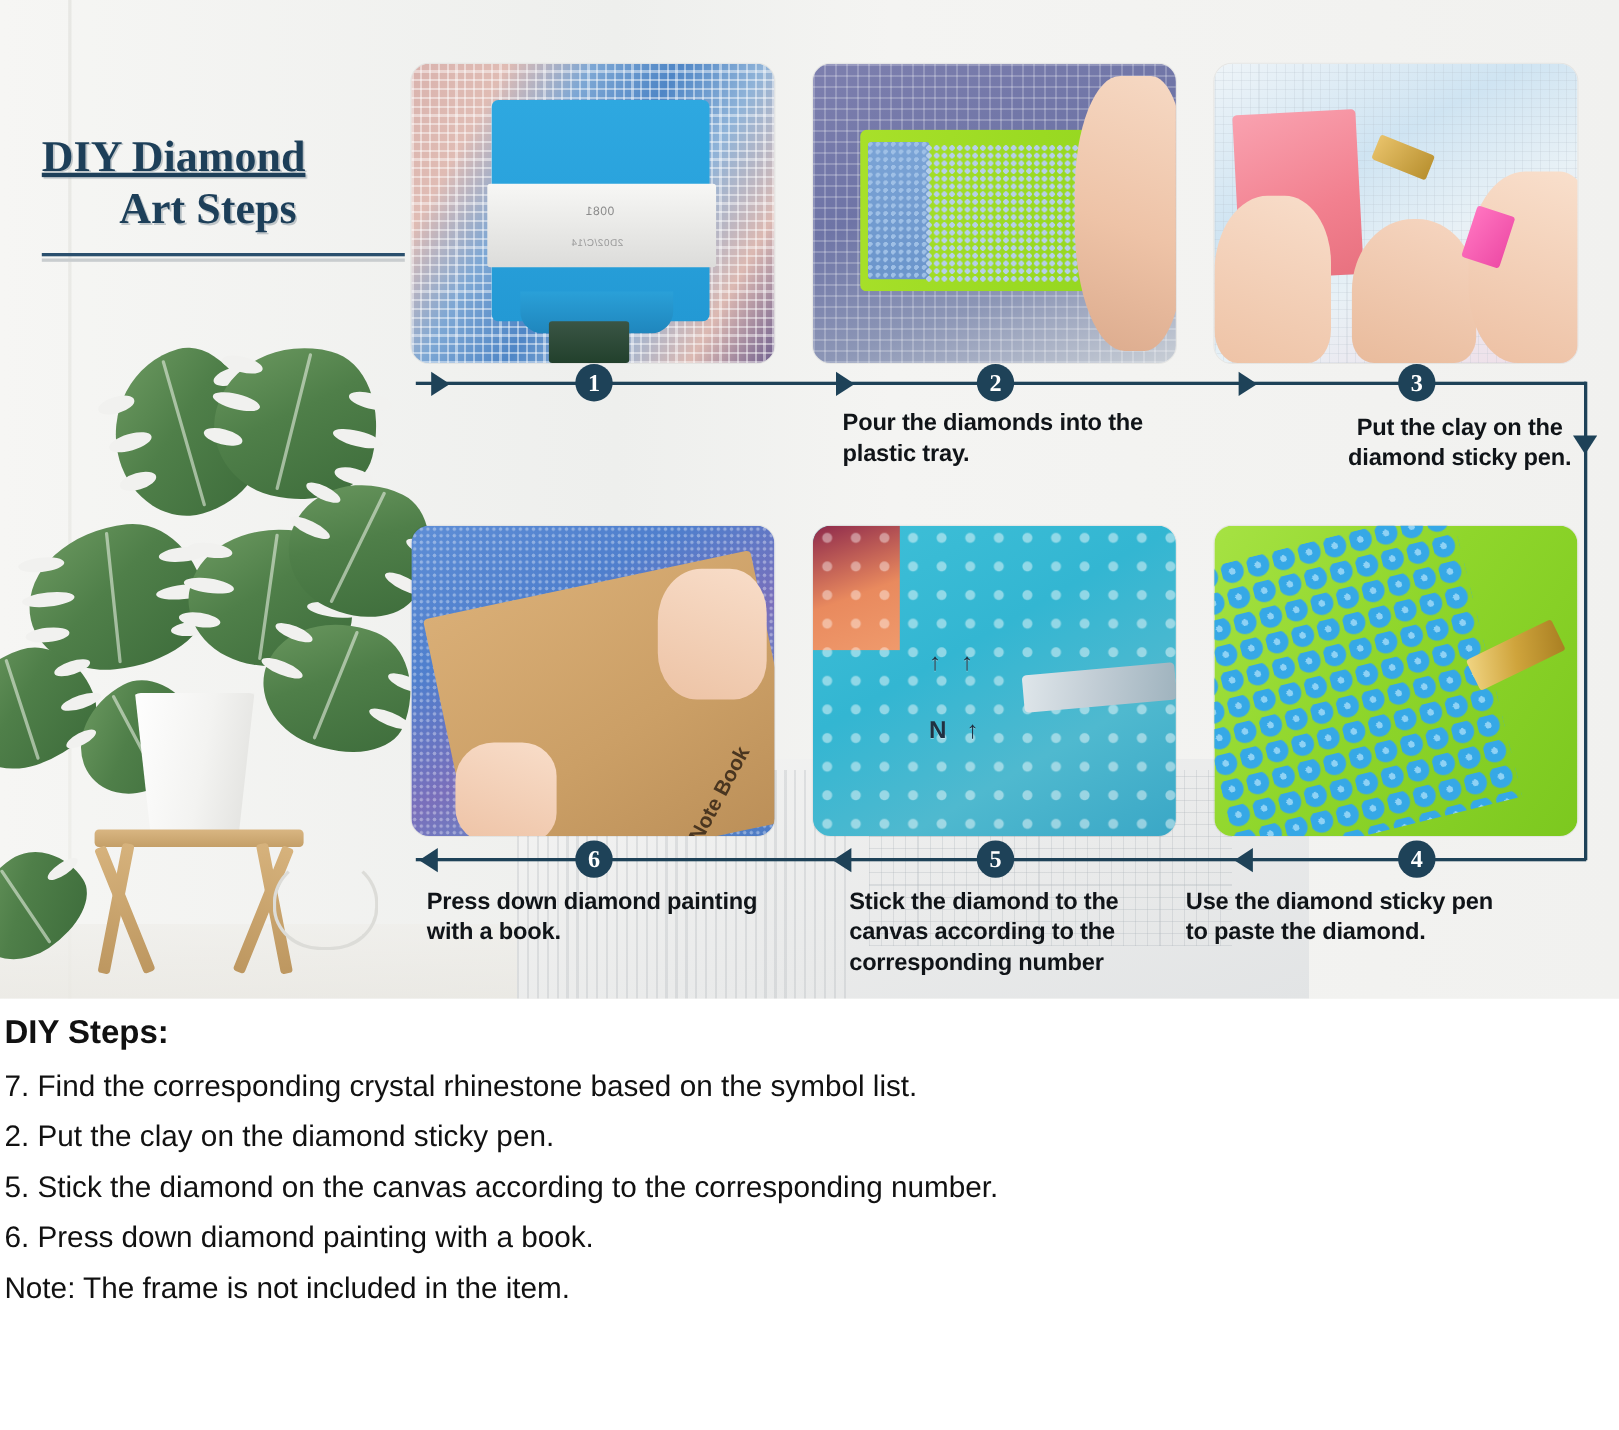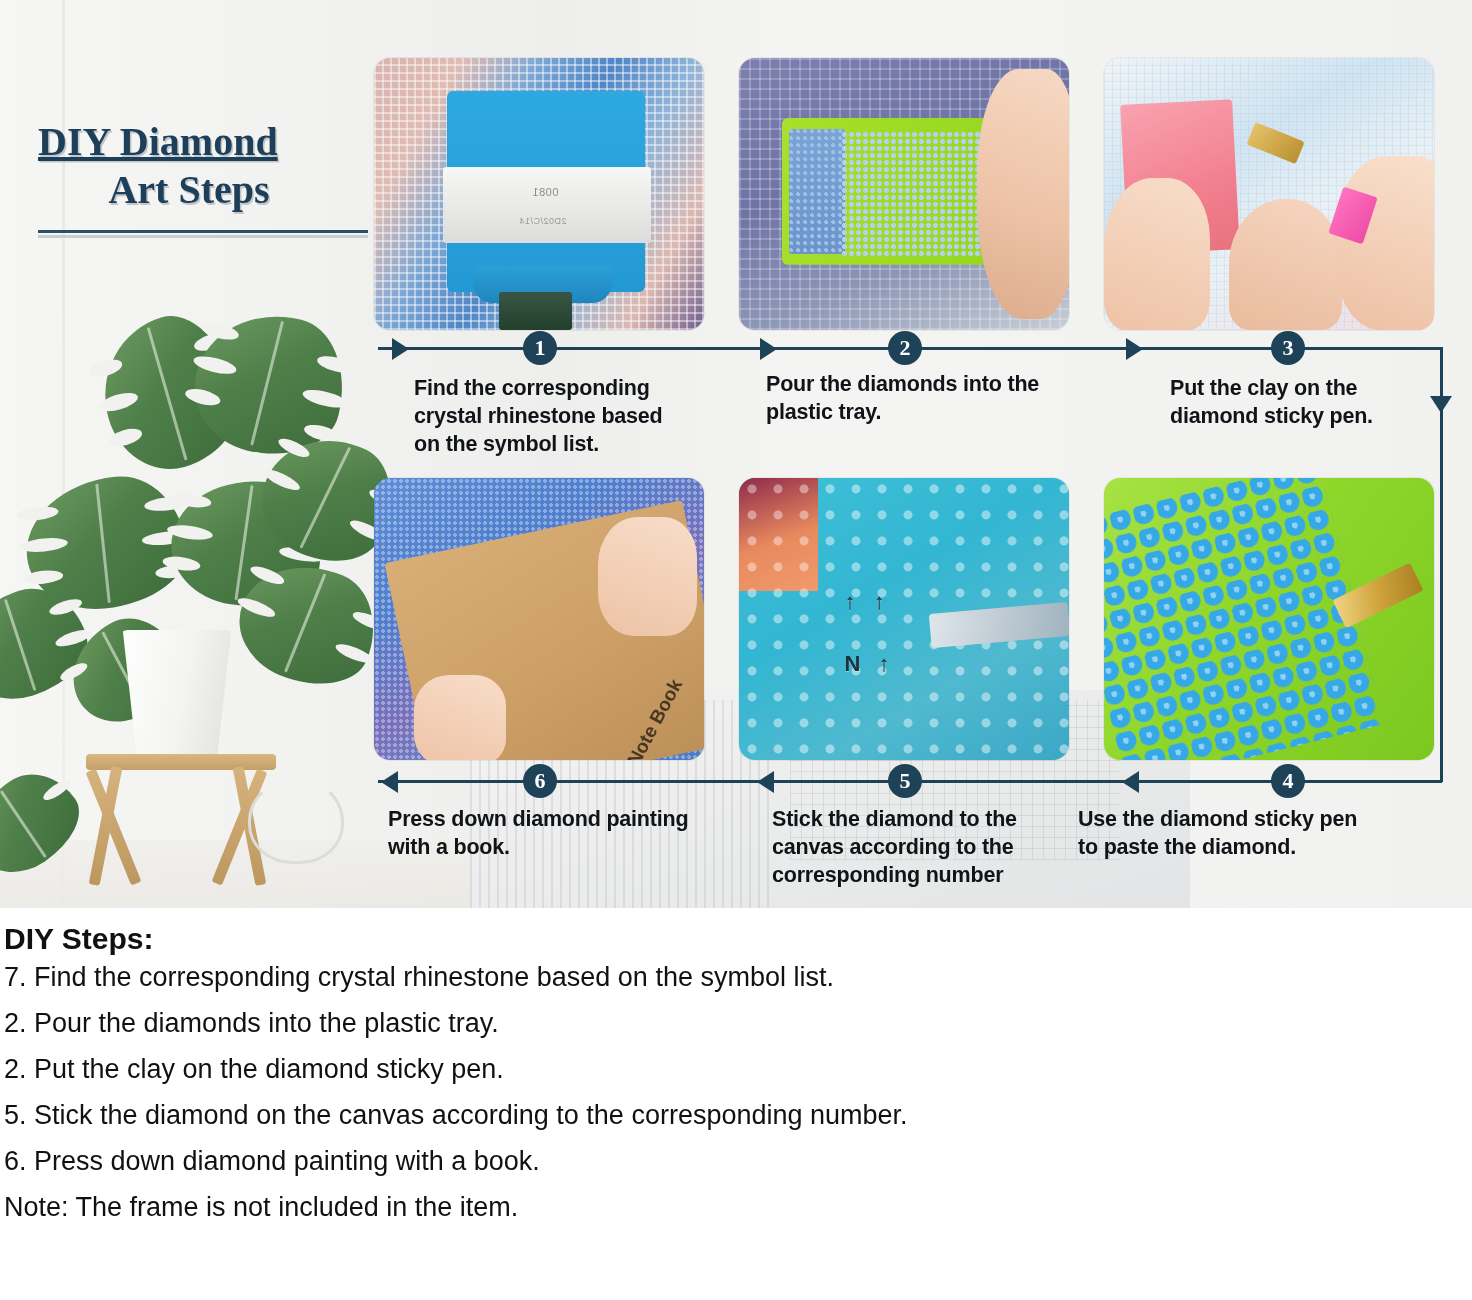--- a/index.html
+++ b/index.html
@@ -393,21 +393,21 @@
     left:0; top:908px;
     width:1472px; height:392px;
     background:#ffffff;
     padding: 14px 22px 0 4px;
   }
   .st-title {
     font-size:30px;
     font-weight:700;
     color:#111111;
     font-family:"Liberation Sans Narrow", "Liberation Sans", sans-serif;
-    margin-bottom:8px;
+    margin-bottom:18px;
   }
   .st-line {
     font-size:27px;
     color:#111111;
     font-family:"Liberation Sans Narrow", "Liberation Sans", sans-serif;
     line-height:1.0;
     margin-bottom:19px;
     white-space:nowrap;
   }
 </style>
@@ -531,23 +531,22 @@
   <div class="arrow-r" style="left:392px; top:338px;"></div>
   <div class="arrow-r" style="left:760px; top:338px;"></div>
   <div class="arrow-r" style="left:1126px; top:338px;"></div>
   <div class="badge" style="left:523px; top:331px;">1</div>
   <div class="badge" style="left:888px; top:331px;">2</div>
   <div class="badge" style="left:1271px; top:331px;">3</div>
 
   <div class="flow-vline" style="left:1440px; top:347px; height:435px;"></div>
   <div class="arrow-d" style="left:1430px; top:396px;"></div>
 
-  <div class="cap" style="left:414px; top:375px; width:272px;">Find the corresponding crystal rhinestone based on the symbol list.</div>
   <div class="cap" style="left:766px; top:371px; width:300px;">Pour the diamonds into the plastic tray.</div>
-  <div class="cap" style="left:1170px; top:375px; width:262px;">Put the clay on the diamond sticky pen.</div>
+  <div class="cap" style="left:1196px; top:375px; width:262px;text-align:center;">Put the clay on the diamond sticky pen.</div>
 
   <div class="thumb" style="left:374px; top:478px; width:330px; height:282px;">
     <div class="t6-bg"></div>
     <div class="t6-book">
       <div class="t6-book-label">Note Book</div>
     </div>
     <div class="t6-fingers-top"></div>
     <div class="t6-fingers-bot"></div>
   </div>
 
@@ -575,18 +574,17 @@
 
   <div class="cap" style="left:772px; top:806px; width:290px;">Stick the diamond to the canvas according to the corresponding number</div>
   <div class="cap" style="left:388px; top:806px; width:340px;">Press down diamond painting with a book.</div>
   <div class="cap" style="left:1078px; top:806px; width:296px;">Use the diamond sticky pen to paste the diamond.</div>
 
 </div>
 
 <div id="steps-text">
   <div class="st-title">DIY Steps:</div>
   <div class="st-line">7. Find the corresponding crystal rhinestone based on the symbol list.</div>
-  <div class="st-line">2. Pour the diamonds into the plastic tray.</div>
   <div class="st-line">2. Put the clay on the diamond sticky pen.</div>
   <div class="st-line">5. Stick the diamond on the canvas according to the corresponding number.</div>
   <div class="st-line">6. Press down diamond painting with a book.</div>
   <div class="st-line">Note: The frame is not included in the item.</div>
 </div>
 
 </body></html>

